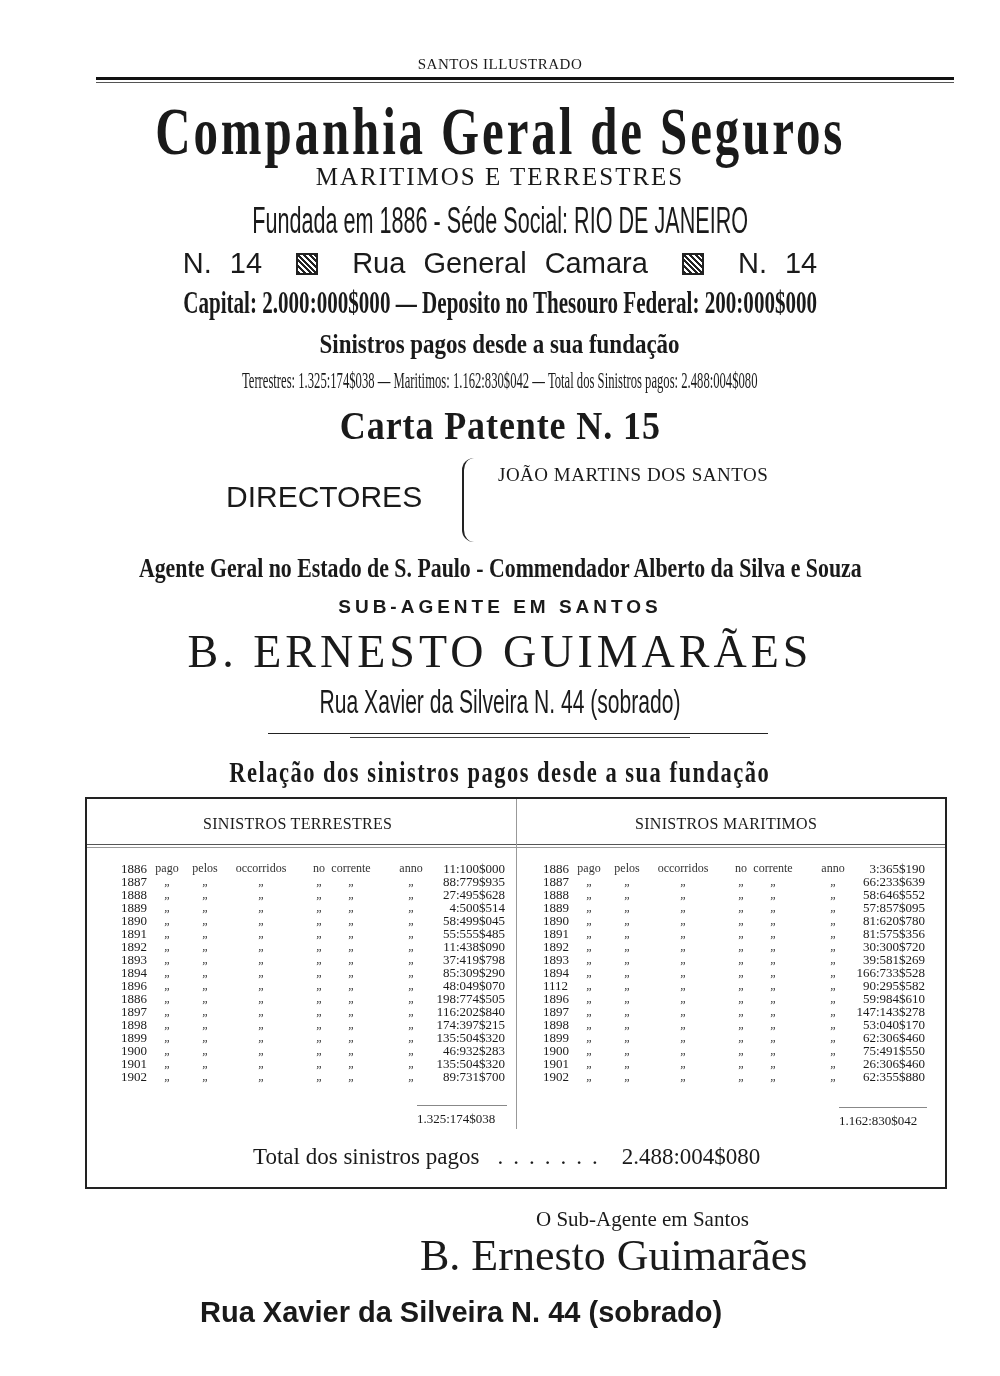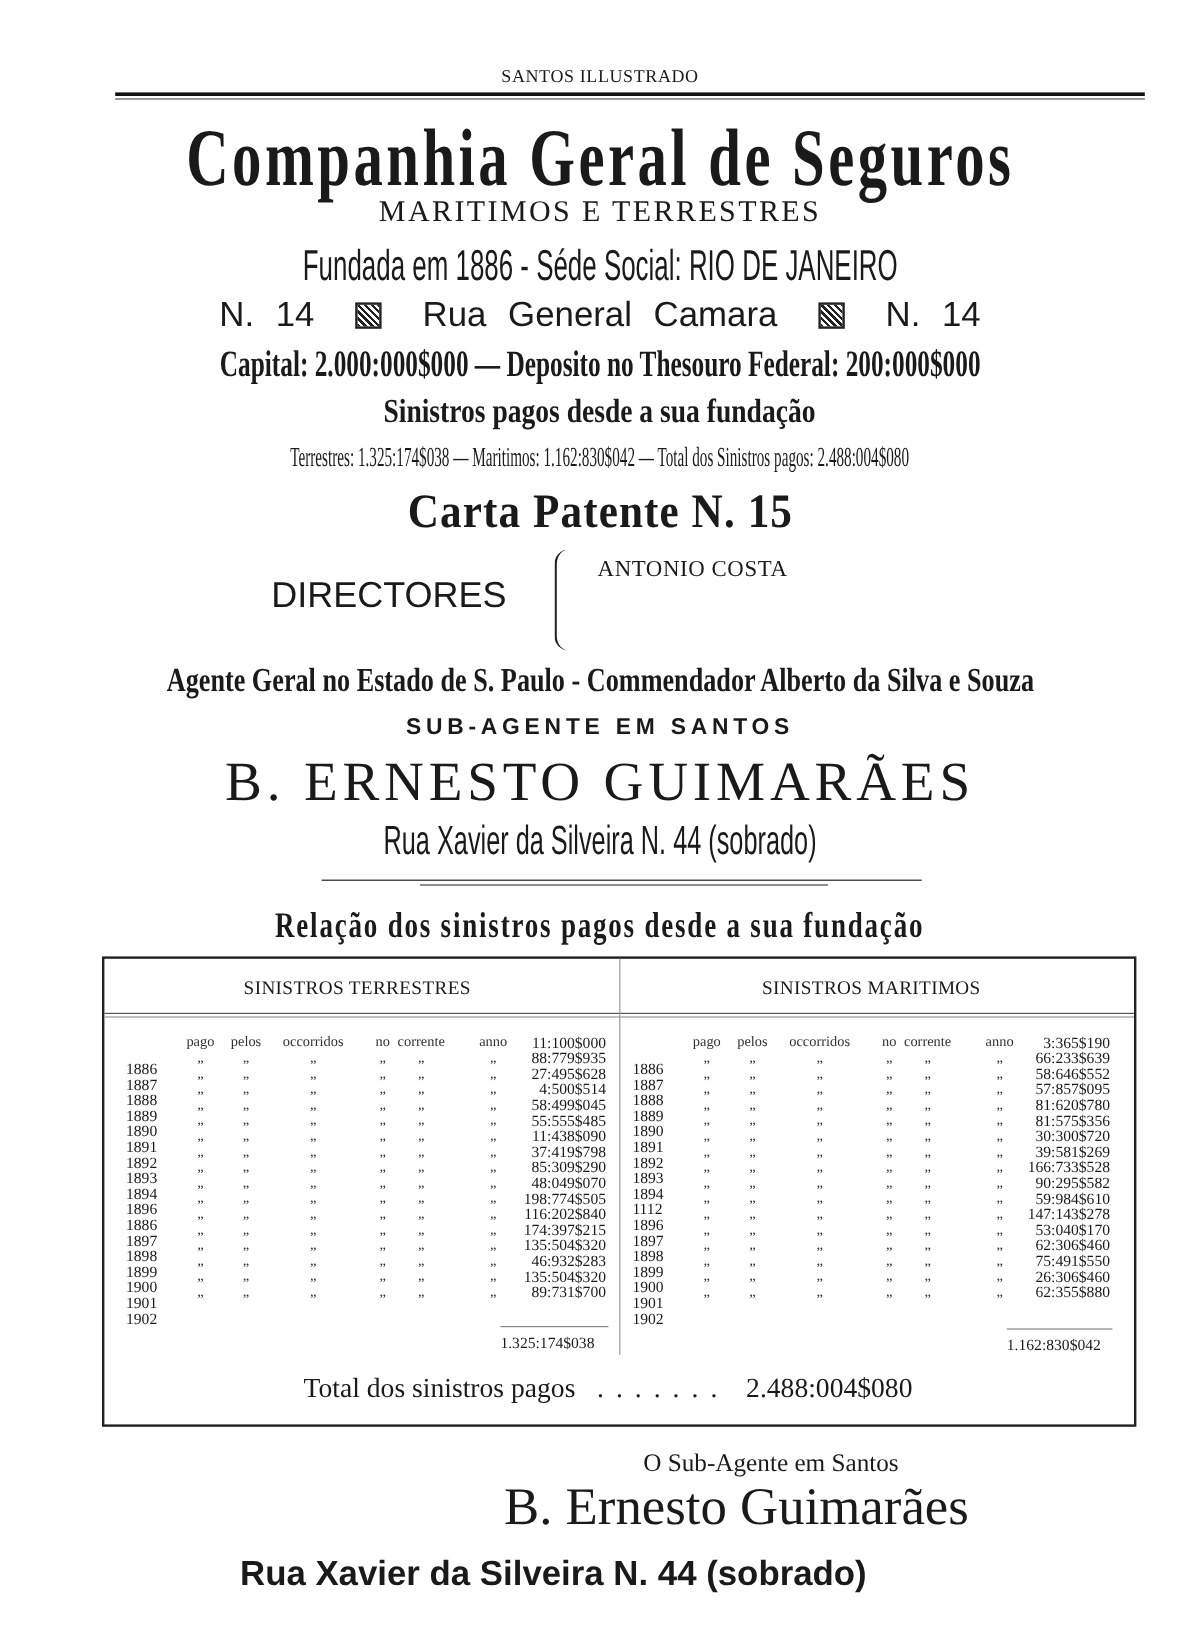--- a/index.html
+++ b/index.html
@@ -49,21 +49,21 @@
   #table-box .hdr-line { position:absolute; left:0; right:0; top: 45px; height:1px; background:#555; }
   #table-box .hdr-line2 { position:absolute; left:0; right:0; top: 48px; height:1px; background:#999; }
   #table-box .mid-line { position:absolute; left: 429px; top: 0; width: 1px; height: 330px; background:#999; }
   .tbl-head { position:absolute; top: 16px; font-size: 16px; letter-spacing: 0.3px; }
   #head-terr { left: 116px; }
   #head-mar { left: 548px; }
 
   .col { position:absolute; top: 63px; }
   .rows { list-style:none; margin:0; padding:0; }
   .rows li { height: 13px; line-height: 13px; font-size: 13px; white-space: nowrap; position: relative; }
-  .rows li .yr { position:absolute; left: 0; width: 36px; margin-top: 22px; }
+  .rows li .yr { position:absolute; left: 16px; width: 36px; }
   .rows li .words { position:absolute; left: 42px; font-size: 12px; color:#333; }
   .rows li .w { display:inline-block; text-align:center; }
   .rows li .amt { position:absolute; right: 0; text-align:right; }
   #terr-col { left: 18px; width: 400px; }
   #mar-col { left: 440px; width: 398px; }
   .subtotal-rule { position:absolute; height:1px; background:#888; }
   .subtotal { position:absolute; font-size: 13px; }
   #terr-subtotal { left: 330px; top: 312px; }
   #mar-subtotal { left: 752px; top: 314px; }
 
@@ -95,21 +95,21 @@
 
 <div id="capital" class="abs serif"><span>Capital: 2.000:000$000 — Deposito no Thesouro Federal: 200:000$000</span></div>
 <div id="sinistros-heading" class="abs serif"><span>Sinistros pagos desde a sua fundação</span></div>
 <div id="sinistros-summary" class="abs serif"><span>Terrestres: 1.325:174$038 — Maritimos: 1.162:830$042 — Total dos Sinistros pagos: 2.488:004$080</span></div>
 
 <div id="carta" class="abs serif"><span>Carta Patente N. 15</span></div>
 
 <div id="directors-label" class="sans">DIRECTORES</div>
 <div id="brace"></div>
 <div id="directors-list" class="serif">
-  <div>ANTONIO COSTA</div>
+  <div>JOÃO MARTINS DOS SANTOS</div>
 </div>
 
 <div id="agente-geral" class="abs serif"><span>Agente Geral no Estado de S. Paulo - Commendador Alberto da Silva e Souza</span></div>
 <div id="sub-agente-label" class="abs sans">SUB-AGENTE EM SANTOS</div>
 <div id="sub-agente-name" class="abs serif">B. ERNESTO GUIMARÃES</div>
 <div id="sub-agente-address" class="abs sans"><span>Rua Xavier da Silveira N. 44 (sobrado)</span></div>
 <div id="rule-mid1"></div>
 <div id="rule-mid2"></div>
 
 <div id="relacao-title" class="abs serif"><span>Relação dos sinistros pagos desde a sua fundação</span></div>

